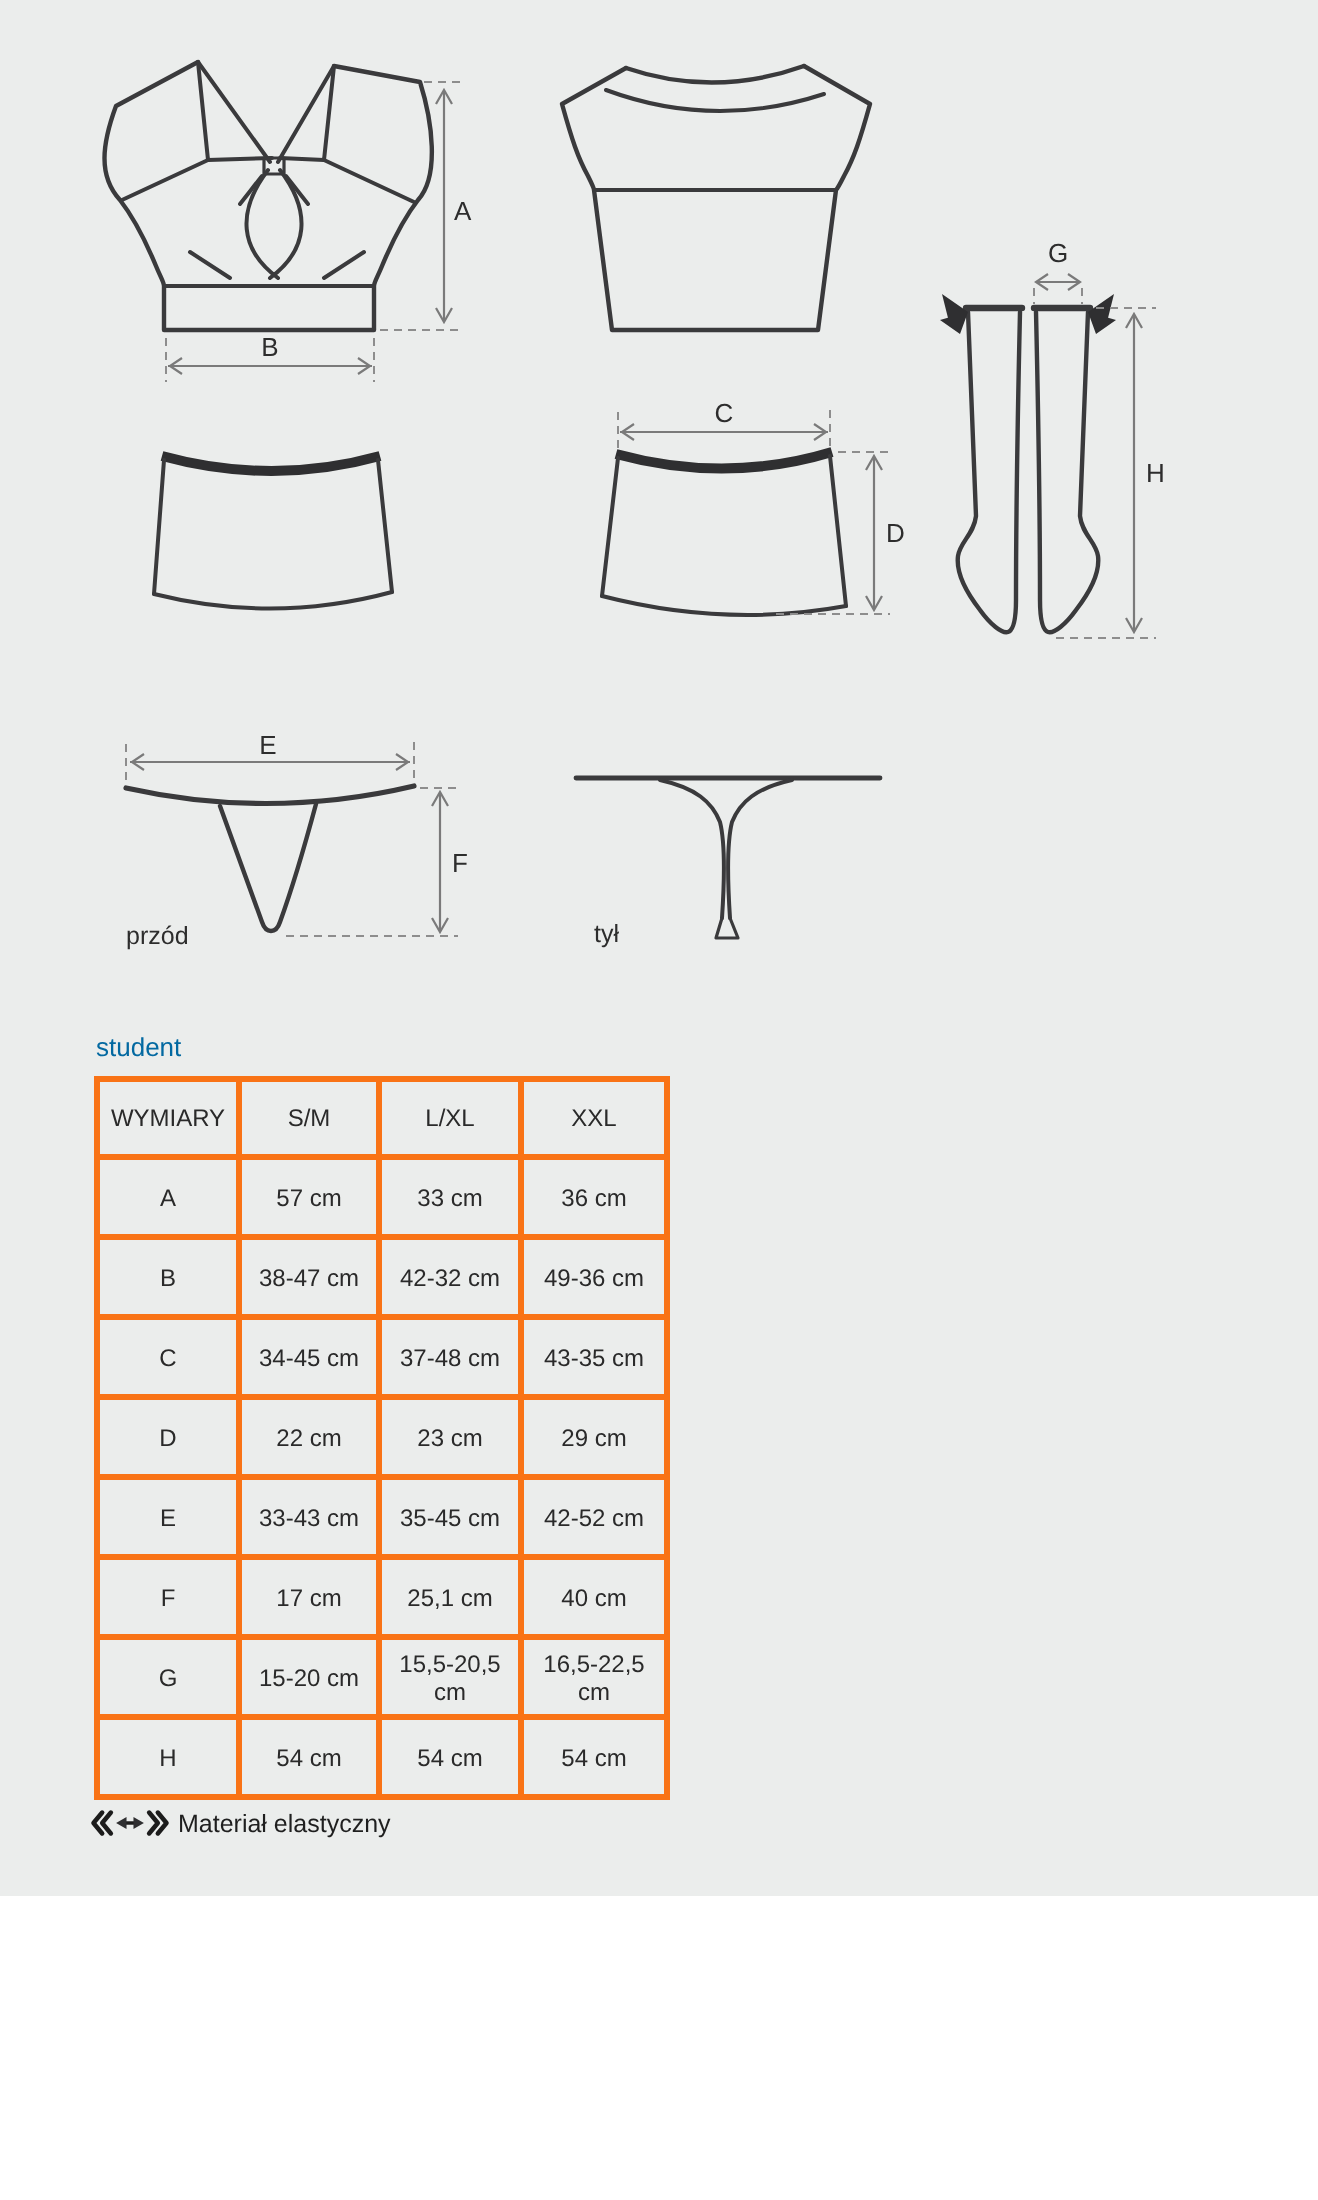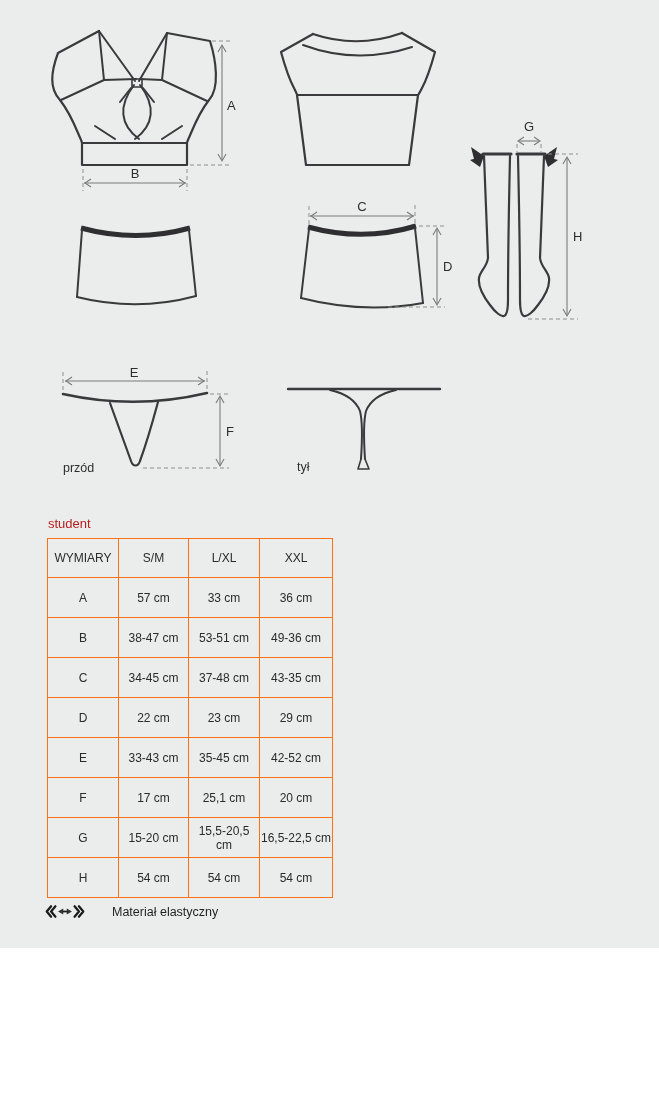--- a/index.html
+++ b/index.html
@@ -21,35 +21,35 @@
   .gthk { stroke:#2f2f31; stroke-width:5; fill:none; stroke-linecap:butt; }
   .gthn { stroke:#3a3a3c; stroke-width:1.6; fill:none; stroke-linejoin:round; }
   .fillg{ fill:#2f2f31; stroke:none; }
   .dim  { stroke:#7a7a7a; stroke-width:1.1; fill:none; }
   .dash { stroke:#8d8d8d; stroke-width:1; fill:none; stroke-dasharray:4 3; }
   .lbl  { font:13px "Liberation Sans", sans-serif; fill:#2d2d2d; }
   .vlbl { font:12.5px "Liberation Sans", sans-serif; fill:#2d2d2d; }
 
   .product-name {
     position:absolute; left:48px; top:516px;
-    font-size:13px; color:#b91c1c;
+    font-size:13px; color:#0369a1;
   }
   .size-table {
     position:absolute; left:47px; top:538px;
     border-collapse:collapse; table-layout:fixed;
   }
   .size-table td {
-    border:1px solid #f97316; text-align:center; vertical-align:middle;
+    border:3px solid #f97316; text-align:center; vertical-align:middle;
     font-size:12px; color:#2a2a2a; padding:0;
   }
   .size-table tr       { height:40px; }
   .size-table tr.hdr   { height:39px; }
   .footnote {
     position:absolute; left:45px; top:904px;
-    display:flex; align-items:center; gap:27px;
+    display:flex; align-items:center; gap:4px;
     font-size:12.5px; color:#1f1f1f;
   }
   .elastic-icon { display:block; }
   .chev { stroke:#1c1c1c; stroke-width:2.6; fill:none; stroke-linecap:round; stroke-linejoin:round; }
   .aline{ stroke:#1c1c1c; stroke-width:2; fill:none; }
 </style>
 </head>
 <body>
 
 <div class="page">
@@ -177,21 +177,21 @@
     </tr>
     <tr>
       <td>A</td>
       <td>57 cm</td>
       <td>33 cm</td>
       <td>36 cm</td>
     </tr>
     <tr>
       <td>B</td>
       <td>38-47 cm</td>
-      <td>53-51 cm</td>
+      <td>42-32 cm</td>
       <td>49-36 cm</td>
     </tr>
     <tr>
       <td>C</td>
       <td>34-45 cm</td>
       <td>37-48 cm</td>
       <td>43-35 cm</td>
     </tr>
     <tr>
       <td>D</td>
@@ -202,21 +202,21 @@
     <tr>
       <td>E</td>
       <td>33-43 cm</td>
       <td>35-45 cm</td>
       <td>42-52 cm</td>
     </tr>
     <tr>
       <td>F</td>
       <td>17 cm</td>
       <td>25,1 cm</td>
-      <td>20 cm</td>
+      <td>40 cm</td>
     </tr>
     <tr>
       <td>G</td>
       <td>15-20 cm</td>
       <td>15,5-20,5 cm</td>
       <td>16,5-22,5 cm</td>
     </tr>
     <tr>
       <td>H</td>
       <td>54 cm</td>

